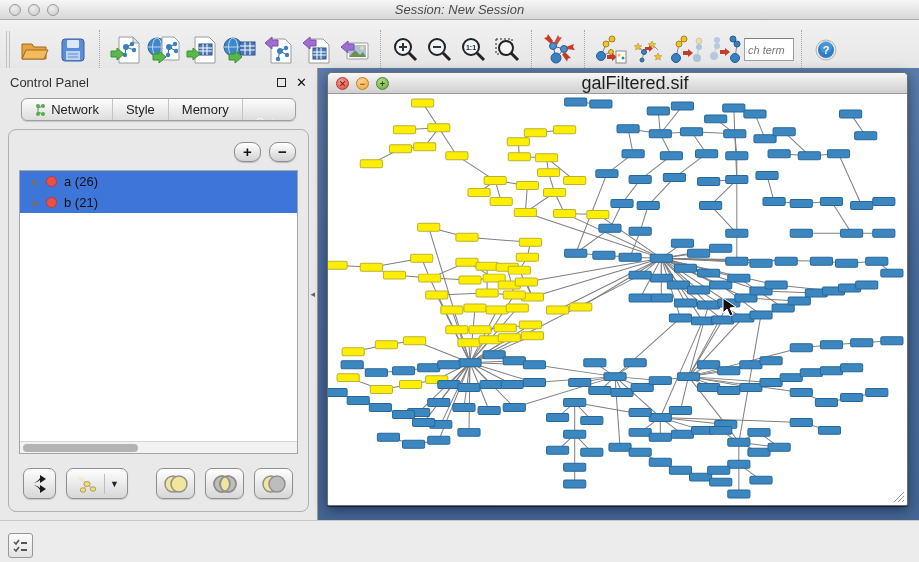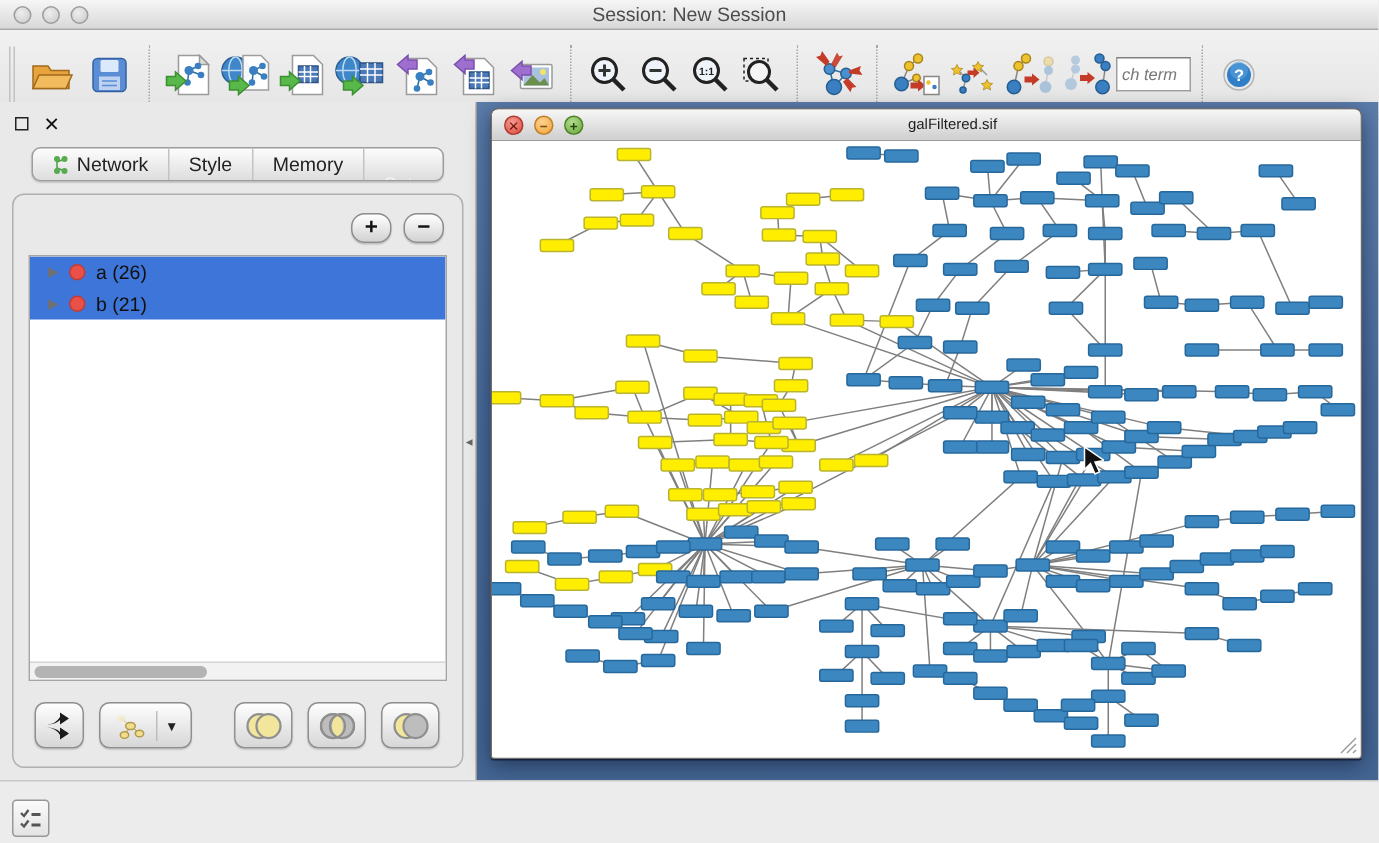--- a/index.html
+++ b/index.html
@@ -3,21 +3,21 @@
 <meta charset="utf-8">
 <style>
   * { margin:0; padding:0; box-sizing:border-box; }
   html,body { width:919px; height:562px; overflow:hidden; }
   body { font-family:"Liberation Sans","DejaVu Sans",sans-serif; background:#ececec; position:relative; }
 
   
   .titlebar { height:20px; background:linear-gradient(180deg,#f6f6f6,#d8d8d8); border-bottom:1px solid #a8a8a8; position:relative; display:flex; align-items:center; justify-content:center; }
   .traffic { position:absolute; left:9px; top:4px; display:flex; gap:7px; }
   .traffic span { width:12px; height:12px; border-radius:50%; background:radial-gradient(circle at 40% 35%,#eee,#c9c9c9); border:1px solid #9c9c9c; display:inline-block; }
-  .win-title { font-size:13px; color:#4c4c4c; }
+  .win-title { font-size:13px; color:#4c4c4c;font-style:italic; }
 
   
   .toolbar { height:60px; background:linear-gradient(180deg,#f1f1f1,#e4e4e4); border-bottom:1px solid #9f9f9f; display:flex; align-items:center; padding:0 6px 0 4px; }
   .tb-grip { width:4px; height:38px; border-left:1px solid #c2c2c2; border-right:1px solid #c2c2c2; margin:0 6px 0 2px; }
   .tb-sep { width:1px; height:40px; border-left:1px dotted #a8a8a8; margin:0 7px; }
   .tb-btn { width:38px; height:40px; display:flex; align-items:center; justify-content:center; border-radius:4px; cursor:default; }
   .tb-btn.small { width:34px; }
   .tb-btn svg { display:block; }
   .search-input { width:50px; height:23px; border:1px solid #9f9f9f; border-top-color:#7f7f7f; background:#fff; font-style:italic; color:#777; font-size:11px; padding:0 3px; font-family:"Liberation Sans",sans-serif; outline:none; }
 
@@ -54,21 +54,21 @@
 
   
   .desktop { flex:1; background:linear-gradient(180deg,#5c7dab 0%,#4a6c9c 45%,#446694 100%); position:relative; }
   .netwin { position:absolute; left:9px; top:4px; right:11px; bottom:14px; background:#fff; border:1px solid #6f6f6f; border-radius:5px 5px 2px 2px; box-shadow:0 4px 14px rgba(0,10,30,.5), 0 1px 0 rgba(0,0,20,.55); display:flex; flex-direction:column; }
   .nw-titlebar { height:21px; background:linear-gradient(180deg,#f7f7f7,#cfcfcf); border-bottom:1px solid #9a9a9a; border-radius:4px 4px 0 0; position:relative; display:flex; align-items:center; justify-content:center; }
   .nw-lights { position:absolute; left:8px; top:4px; display:flex; gap:7px; }
   .nw-lights span { width:13px; height:13px; border-radius:50%; font-size:9px; line-height:12px; text-align:center; font-weight:bold; }
   .l-close { background:radial-gradient(circle at 40% 30%,#f49a90,#dd4b3e); border:1px solid #b03a2c; color:#6d140c; }
   .l-min  { background:radial-gradient(circle at 40% 30%,#fdd290,#f2a33c); border:1px solid #c07f24; color:#7a4d08; }
   .l-zoom { background:radial-gradient(circle at 40% 30%,#b3dc8c,#67a83c); border:1px solid #4e8427; color:#24480d; }
-  .nw-title { font-size:10px; color:#1e1e1e;margin-left:35px; }
+  .nw-title { font-size:18px; color:#1e1e1e;margin-left:35px; }
   .nw-content { flex:1; position:relative; overflow:hidden; border-radius:0 0 2px 2px; background:#fff; }
   .nw-content svg.graph { position:absolute; left:0; top:0; }
 
   
   .statusbar { position:absolute; left:0; right:0; bottom:0; height:42px; background:#ececec; border-top:1px solid #c9c9c9; }
   .task-btn { position:absolute; left:8px; top:12px; width:25px; height:25px; border:1px solid #979797; border-radius:3px; background:linear-gradient(180deg,#fbfbfb,#e3e3e3); display:flex; align-items:center; justify-content:center; }
   .mem-pill { position:absolute; right:5px; top:8px; height:26px; border:1px solid #949494; border-radius:8px; background:linear-gradient(180deg,#fdfdfd,#e6e6e6); display:flex; align-items:center; gap:6px; padding:0 8px 0 10px; box-shadow:0 1px 1px rgba(0,0,0,.12); }
   .mem-label { font-size:11px; color:#222; }
   .mem-dot { width:13px; height:13px; border-radius:50%; background:radial-gradient(circle at 38% 32%,#9ad67e,#5aa743); border:1px solid #3e7d2e; }
 </style>
@@ -340,20 +340,21 @@
         <circle cx="12" cy="9" r="6" fill="#5ba3dd" opacity=".6"></circle>
         <text x="12" y="16" font-size="11" text-anchor="middle" fill="#fff" font-weight="bold" font-family="Liberation Sans,sans-serif">?</text>
       </svg>
   </div>
 </div>
 
 <div class="main">
 
   <div class="cpanel">
     <div class="cp-head">
+      <span class="cp-title">Control Panel</span>
       <span class="cp-float"></span>
       <span class="cp-close">✕</span>
     </div>
 
     <div class="cp-tabs">
       <div class="seg">
         <div class="seg-btn">
           <svg width="11" height="14" viewBox="0 0 11 14">
               <line x1="3" y1="3" x2="3" y2="11" stroke="#4d9b45"></line>
               <line x1="3" y1="5" x2="8" y2="3" stroke="#4d9b45"></line>

